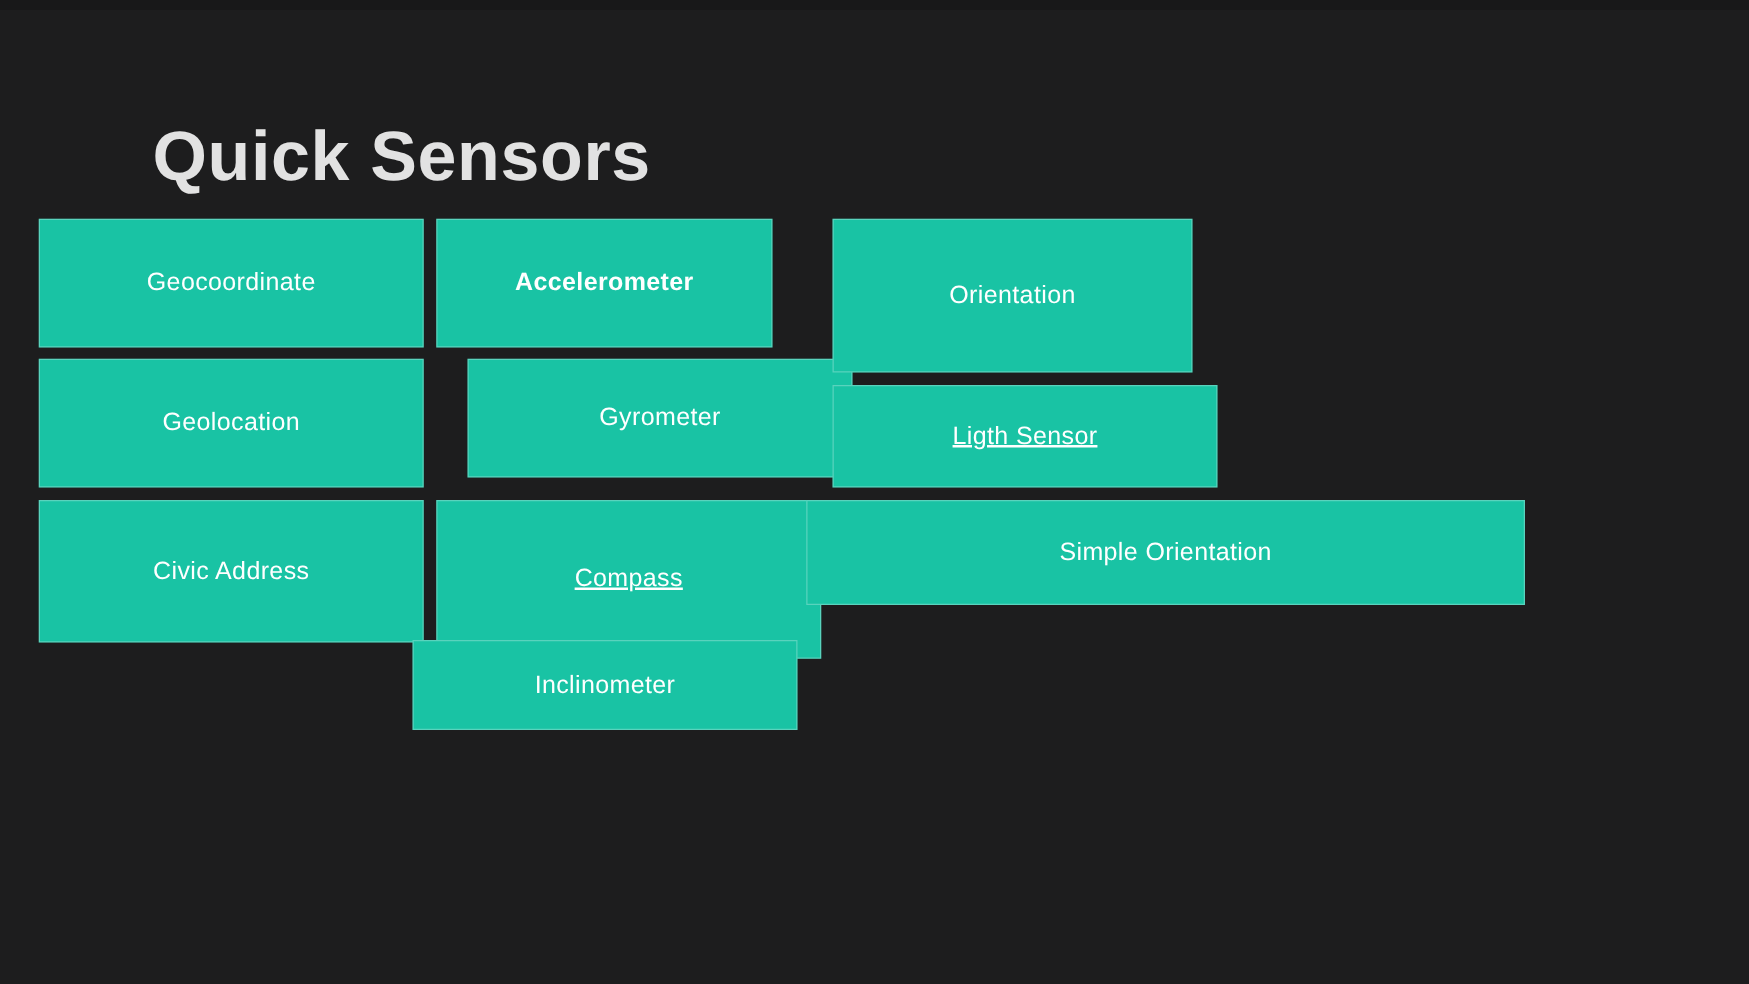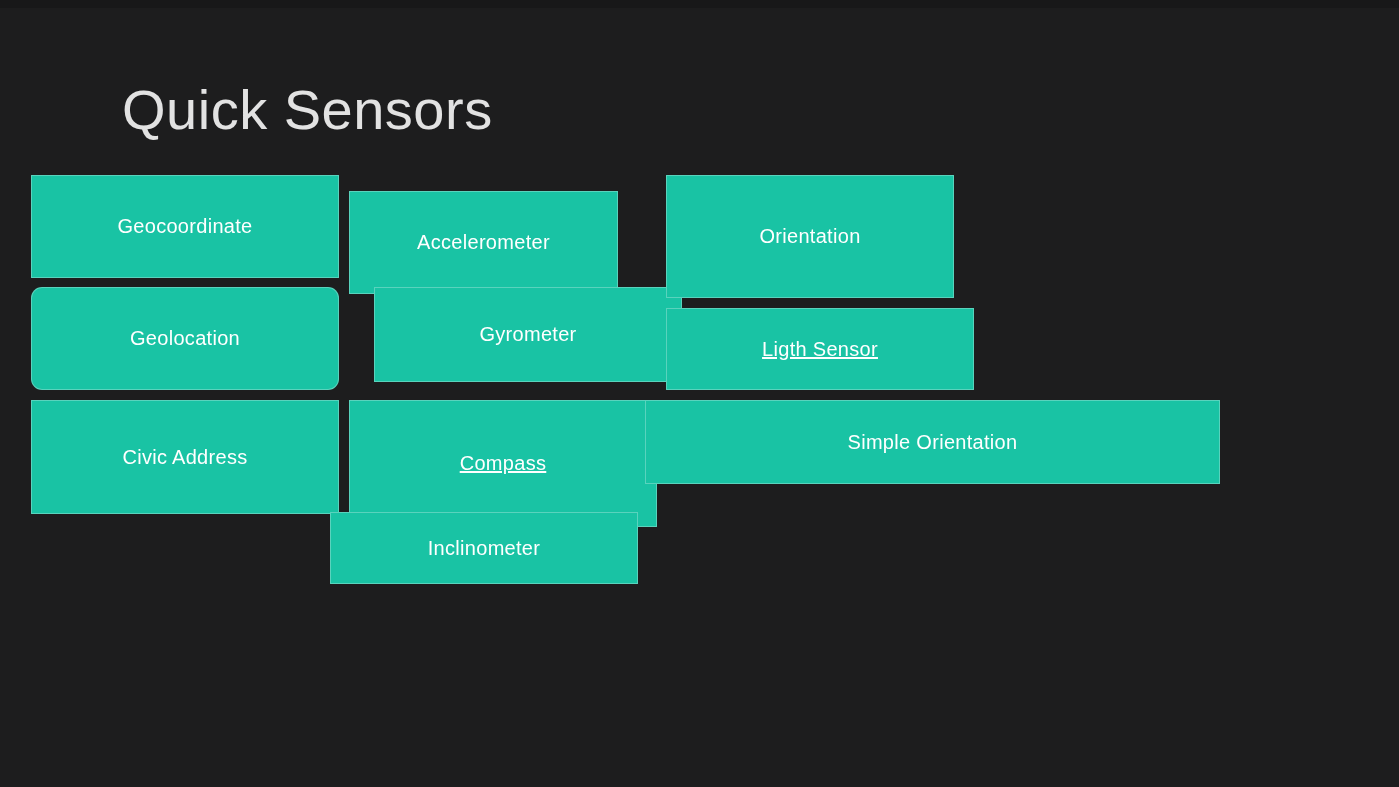--- a/index.html
+++ b/index.html
@@ -18,24 +18,24 @@
   .top-edge {
     position: absolute;
     left: 0; top: 0;
     width: 100%;
     height: 8px;
     background: var(--top-edge, #181819);
   }
   .page-title {
     position: absolute;
     left: 122px;
-    top: 48px;
+    top: 63px;
     font-size: 56px;
     line-height: 1;
-    font-weight: 400;
+    font-weight: 700;
     letter-spacing: 0.5px;
     color: var(--title-text, #e2e2e2);
     white-space: nowrap;
     margin-top: 34px;
   }
   .tile {
     position: absolute;
     box-sizing: border-box;
     display: flex;
     align-items: center;
@@ -48,24 +48,24 @@
     font-weight: 400;
     letter-spacing: 0.3px;
     padding: 0;
     cursor: pointer;
     white-space: nowrap;
     text-align: center;
   }
 
   
   .t-geocoordinate      { left: 31px;  top: 175px; width: 308px; height: 103px; }
-  .t-geolocation        { left: 31px;  top: 287px; width: 308px; height: 103px; border-radius: 11px; }
+  .t-geolocation        { left: 31px;  top: 287px; width: 308px; height: 103px; }
   .t-civic-address      { left: 31px;  top: 400px; width: 308px; height: 114px; }
   
-  .t-accelerometer      { left: 349px; top: 191px; width: 269px; height: 103px; }
+  .t-accelerometer      { left: 349px; top: 175px; width: 269px; height: 103px; font-weight: bold; }
   .t-gyrometer          { left: 349px; top: 287px; width: 308px; height: 95px; margin-left: 25px; }
   .t-compass            { left: 349px; top: 400px; width: 308px; height: 127px; text-decoration: underline; }
   .t-inclinometer       { left: 330px; top: 512px; width: 308px; height: 72px; }
   
   .t-orientation        { left: 666px; top: 175px; width: 288px; height: 123px; }
   .t-light-sensor       { left: 666px; top: 308px; width: 308px; height: 82px; text-decoration: underline;  }
   .t-simple-orientation { left: 645px; top: 400px; width: 575px; height: 84px;  }
 </style>
 </head>
 <body>

